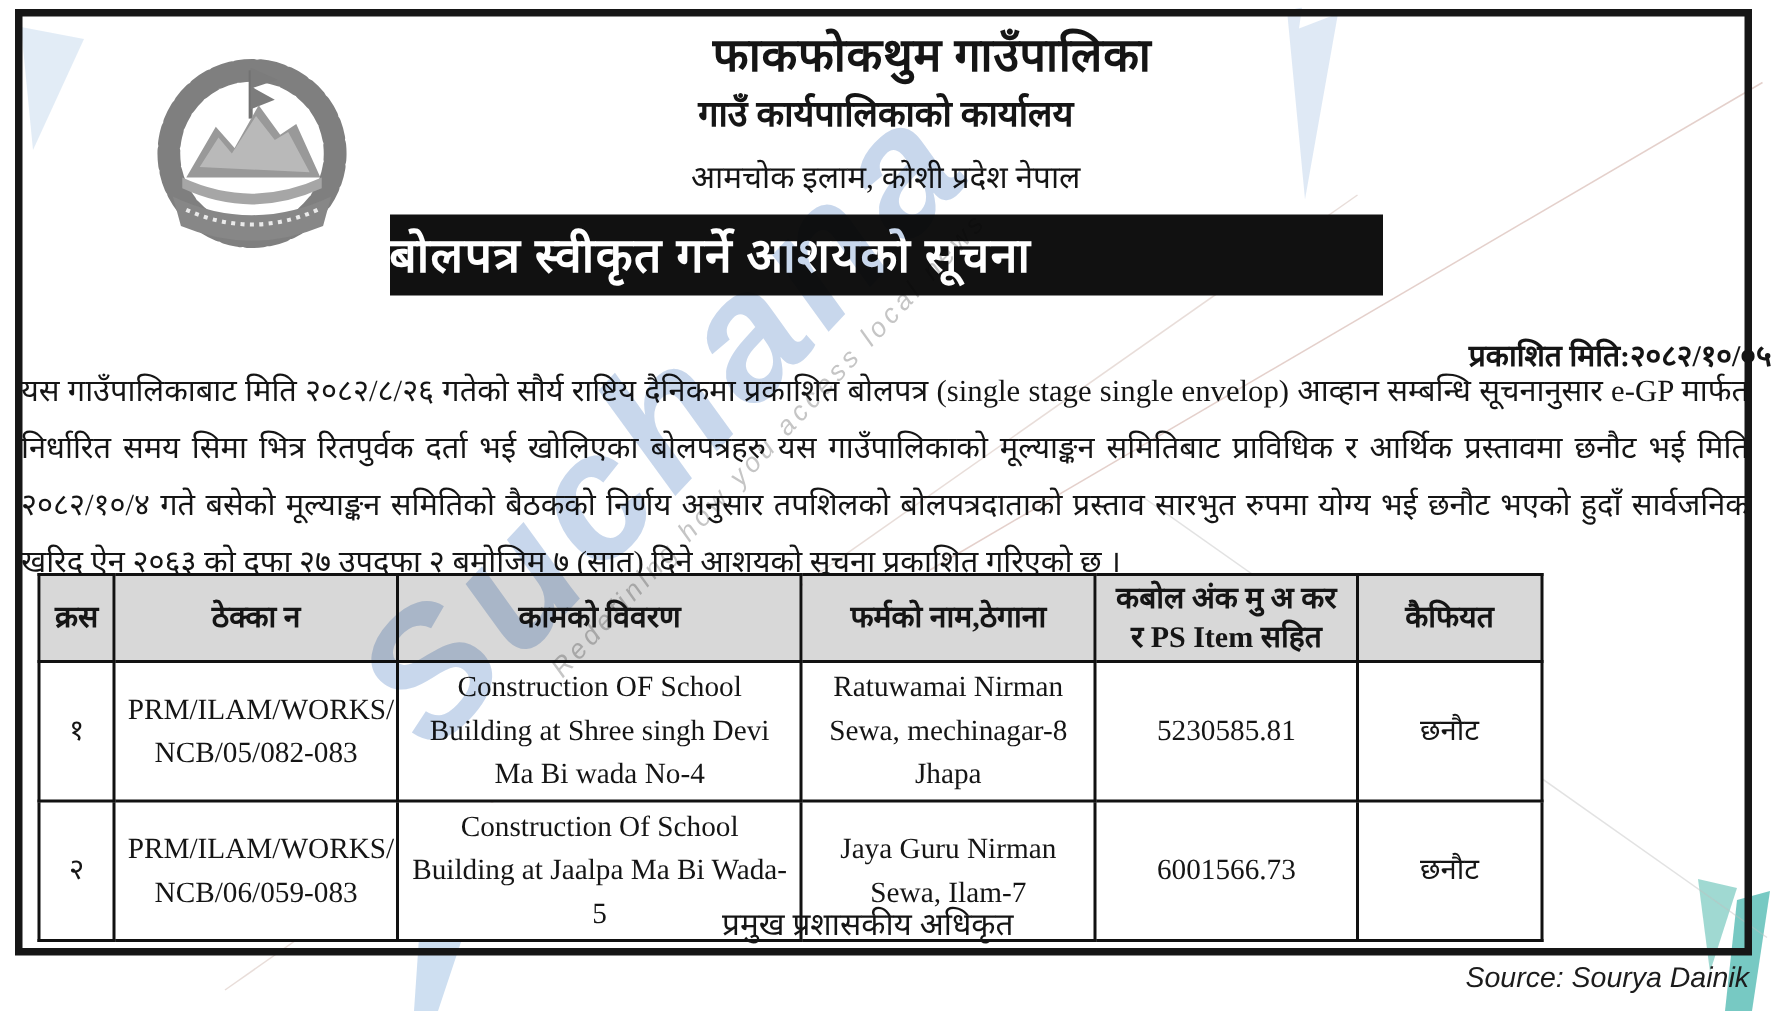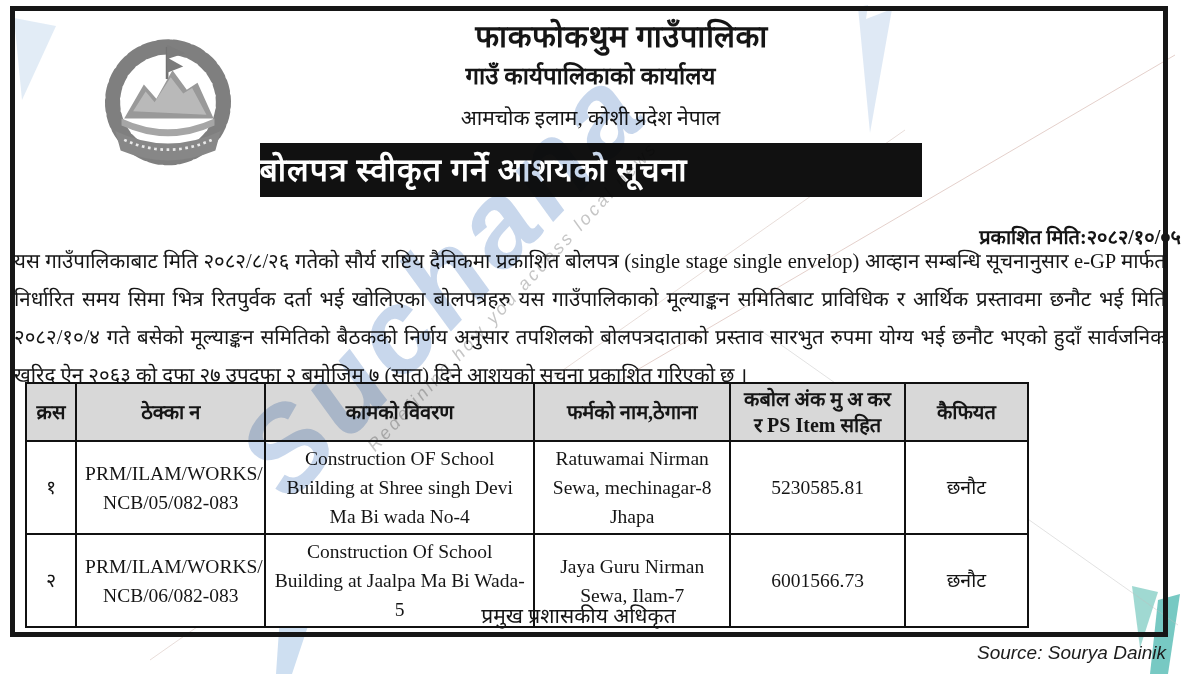--- a/index.html
+++ b/index.html
@@ -129,21 +129,21 @@
       <tr>
         <td>१</td>
         <td>PRM/ILAM/WORKS/ NCB/05/082-083</td>
         <td>Construction OF School Building at Shree singh Devi Ma Bi wada No-4</td>
         <td>Ratuwamai Nirman Sewa, mechinagar-8 Jhapa</td>
         <td>5230585.81</td>
         <td>छनौट</td>
       </tr>
       <tr>
         <td>२</td>
-        <td>PRM/ILAM/WORKS/ NCB/06/082-083</td>
+        <td>PRM/ILAM/WORKS/ NCB/06/059-083</td>
         <td>Construction Of School Building at Jaalpa Ma Bi Wada-5</td>
         <td>Jaya Guru Nirman Sewa, Ilam-7</td>
         <td>6001566.73</td>
         <td>छनौट</td>
       </tr>
     </tbody>
   </table>
 
   <div class="signature">प्रमुख प्रशासकीय अधिकृत</div>
 

